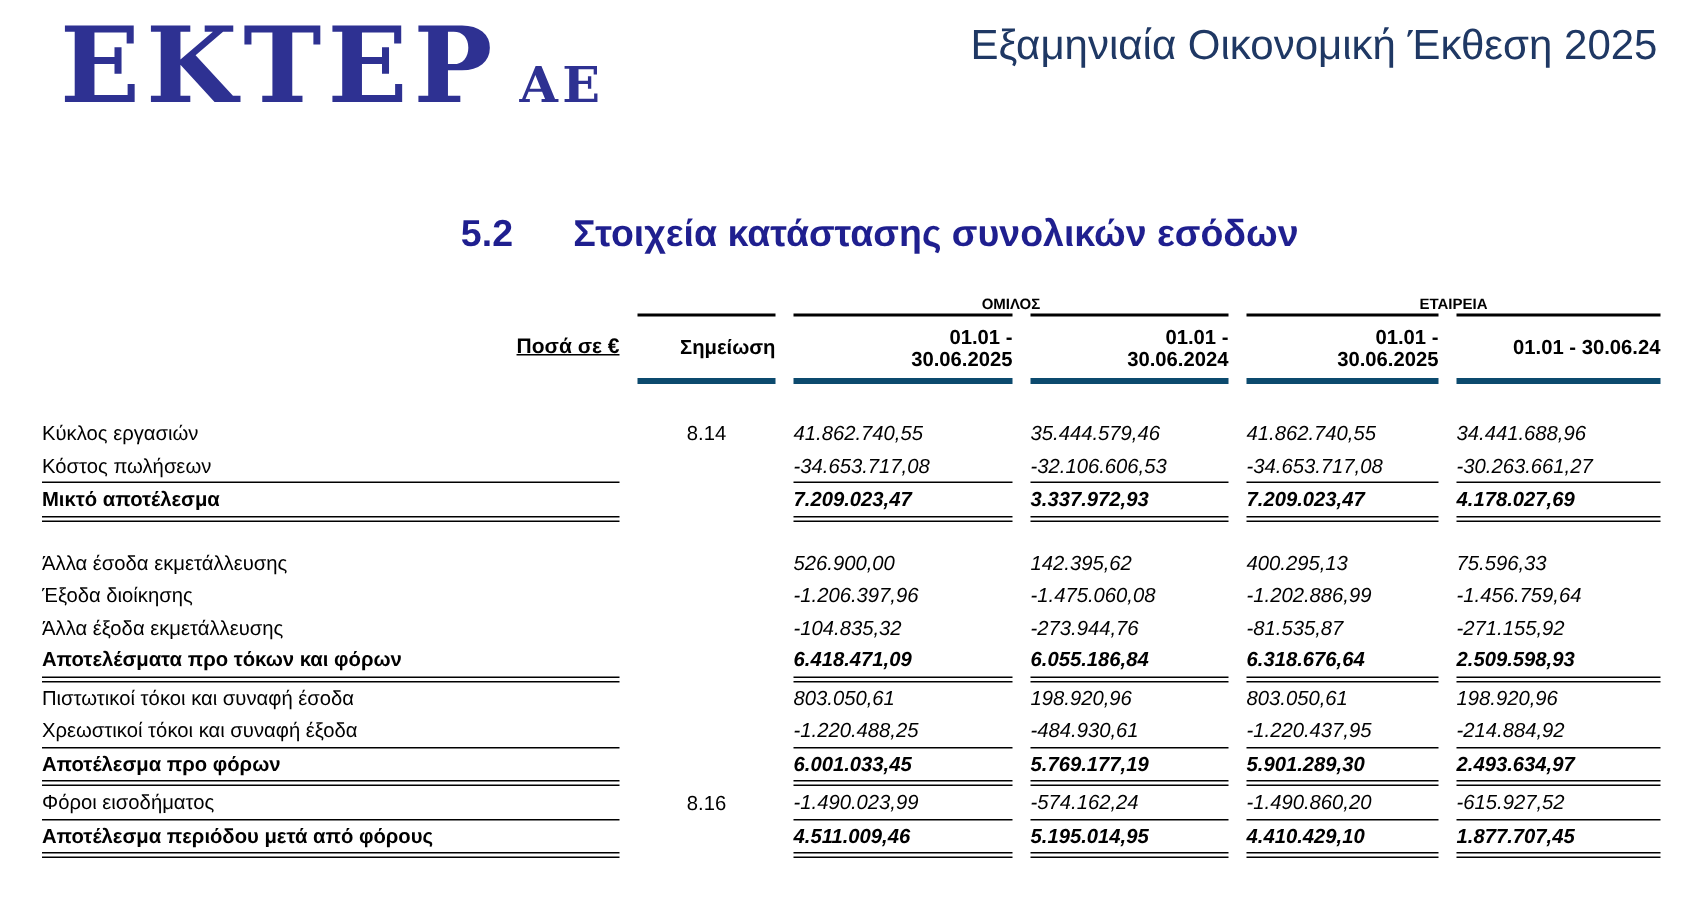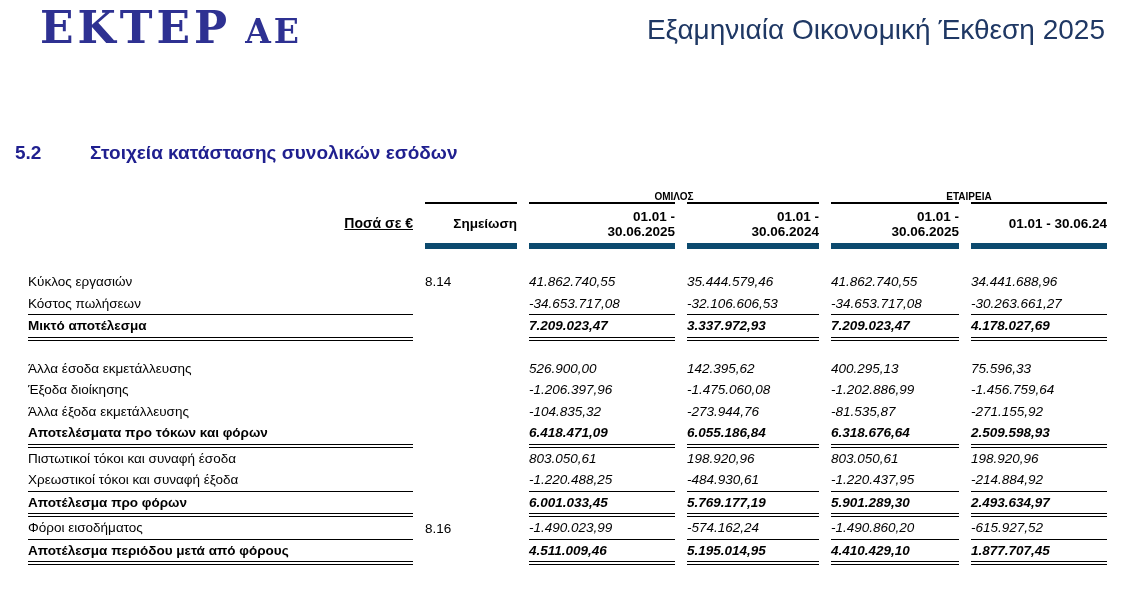--- a/index.html
+++ b/index.html
@@ -13,32 +13,33 @@
   }
 
   
   .doc-header { position: relative; height: 100px; }
   .logo {
     position: absolute; left: 40px; top: 2px;
     font-family: "DejaVu Serif", serif;
     font-weight: bold; color: #2e3192;
     white-space: nowrap;
   }
-  .logo-main { font-size: 44px; letter-spacing: 4px; }
+  .logo-main { font-size: 70px; letter-spacing: 4px; }
   .logo-suffix { font-size: 33px; letter-spacing: 3px; margin-left: 14px; }
   .report-title {
     position: absolute; right: 28px; top: 14px;
     font-size: 28px; color: #1f3864;
   }
 
   
   .section-heading {
-    margin: 42px 0 0 15px;
-    color: #1f1f8f; font-weight: bold; font-size: 19px;
+    margin: 42px 0 0 40px;
+    color: #1f1f8f; font-weight: bold; font-size: 25px;
     display: flex;
+    justify-content: center;
   }
   .section-number { width: 75px; }
 
   
   table.fin {
     margin: 14px 0 0 16px;
     border-collapse: separate;
     border-spacing: 12px 0;
     table-layout: fixed;
     font-size: 13.5px;
@@ -48,31 +49,31 @@
   col.c-n1 { width: 146px; }
   col.c-n2 { width: 132px; }
   col.c-n3 { width: 128px; }
   col.c-n4 { width: 136px; }
 
   td { vertical-align: bottom; }
 
   
   tr.group-row td { height: 24px; font-weight: bold; text-align: center; vertical-align: bottom; font-size: 10px; }
   tr.period-row td { height: 47px; vertical-align: middle; text-align: right; font-weight: bold; }
-  tr.period-row td.bordered { border-top: 2px solid #000; border-bottom: 6px solid #0c4a6e; }
+  tr.period-row td.bordered { border-top: 2px solid #000; border-bottom: 4px solid #0c4a6e; }
   td.amounts-cell {
     text-align: left; vertical-align: bottom; padding-bottom: 6px;
     font-weight: bold; text-decoration: underline; font-size: 14px;
   }
   td.note-head { text-align: center; }
 
   
   tbody td { height: 21.5px; line-height: 21.5px; white-space: nowrap; }
   tbody td.lbl { text-align: left; }
-  tbody td.note { text-align: left; }
+  tbody td.note { text-align: center; }
   tbody td.num { text-align: left; font-style: italic; }
 
   tr.style-rule td.lbl, tr.style-rule td.num { border-bottom: 1.5px solid #000; }
   tr.style-total td { font-weight: bold; }
   tr.style-total td.lbl, tr.style-total td.num { border-bottom: 4.5px double #000; }
 
   tr.spacer-row td { height: 17px; border: none !important; }
   tr.head-gap td { height: 22px; }
 </style>
 </head>

